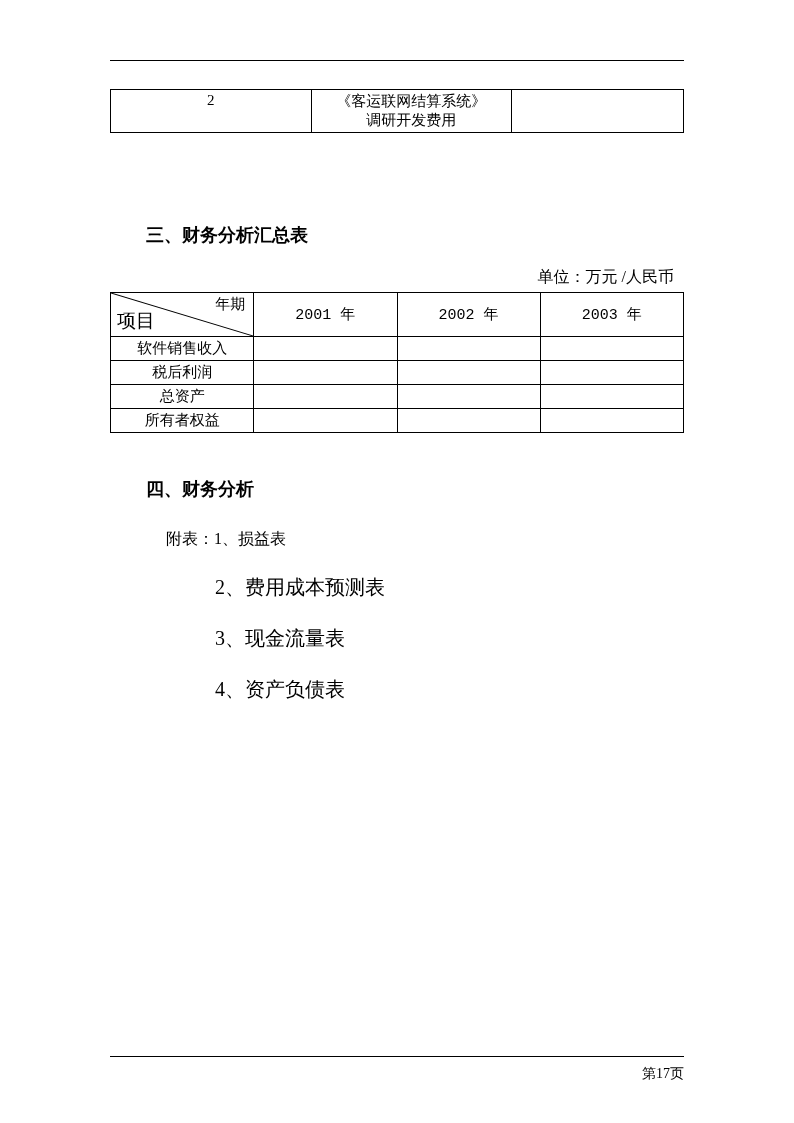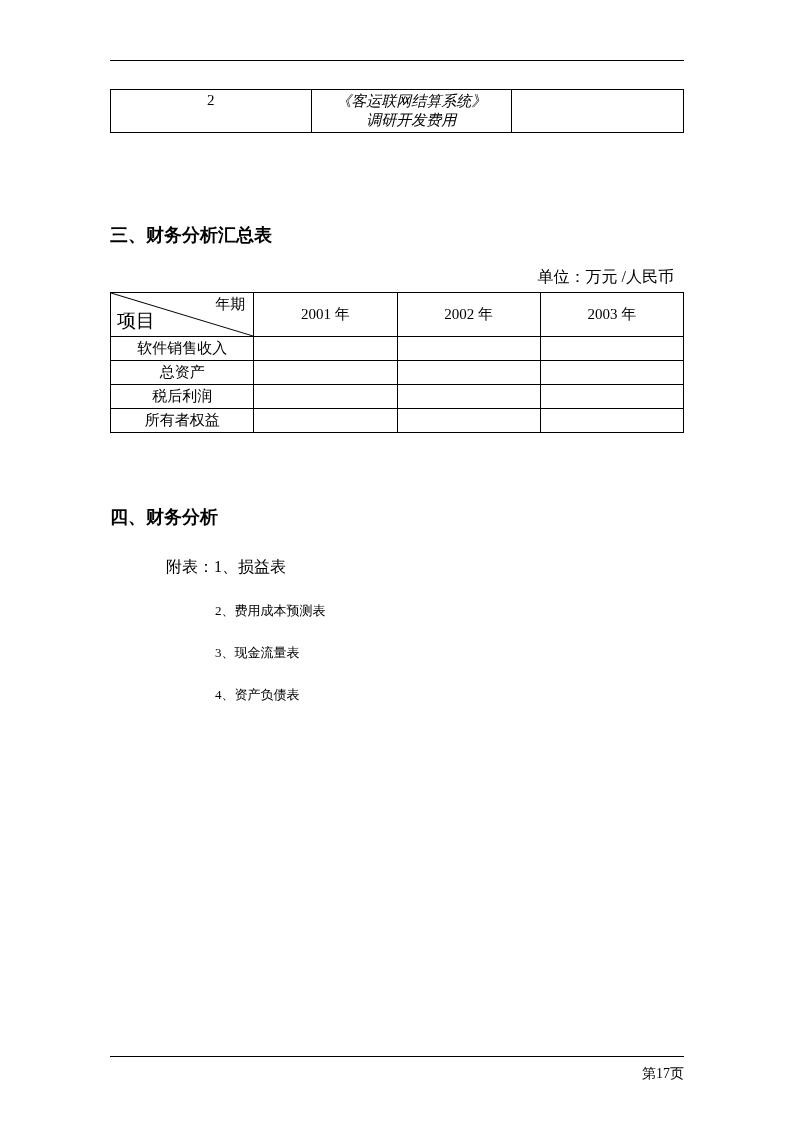--- a/index.html
+++ b/index.html
@@ -24,37 +24,39 @@
     }
     .table1 td {
       border: 1px solid #000;
       height: 22px;
       vertical-align: top;
       text-align: center;
       font-size: 15px;
       padding: 2px 4px;
     }
     .table1 .col1 { width: 35%; }
-    .table1 .col2 { width: 35%; font-style: italic; }
+    .table1 .col2 { width: 35%; }
     .table1 .col3 { width: 30%; }
     .section-title {
       font-weight: bold;
       font-size: 18px;
       margin-bottom: 20px;
+      margin-left: 36px;
     }
     .unit-line {
       text-align: right;
       font-size: 16px;
       margin-bottom: 4px;
       padding-right: 10px;
     }
     .table2 {
       width: 100%;
       border-collapse: collapse;
-      margin-bottom: 72px;
+      margin-bottom: 44px;
+      font-family: Liberation Mono, monospace;
     }
     .table2 td, .table2 th {
       border: 1px solid #000;
       font-size: 15px;
       text-align: center;
       vertical-align: middle;
       padding: 2px;
       font-weight: normal;
     }
     .table2 .headrow td, .table2 .headrow th { height: 44px; }
@@ -82,21 +84,21 @@
     }
     .sec4 { margin-top: 10px; }
     .indent1 {
       margin-left: 56px;
       margin-top: 28px;
       font-size: 16px;
     }
     .list-line {
       margin-left: 105px;
       margin-top: 24px;
-      font-size: 13px;
+      font-size: 20px;
     }
     .bottom-area {
       position: absolute;
       bottom: 40px;
       left: 110px;
       right: 110px;
     }
     .bottom-line {
       border-top: 1px solid #000;
       margin-bottom: 8px;
@@ -141,27 +143,27 @@
     <th class="datacol">2002 年</th>
     <th class="datacol">2003 年</th>
   </tr>
   <tr class="row">
     <td>软件销售收入</td>
     <td></td>
     <td></td>
     <td></td>
   </tr>
   <tr class="row">
-    <td>总资产</td>
+    <td>税后利润</td>
     <td></td>
     <td></td>
     <td></td>
   </tr>
   <tr class="row">
-    <td>税后利润</td>
+    <td>总资产</td>
     <td></td>
     <td></td>
     <td></td>
   </tr>
   <tr class="row">
     <td>所有者权益</td>
     <td></td>
     <td></td>
     <td></td>
   </tr>

